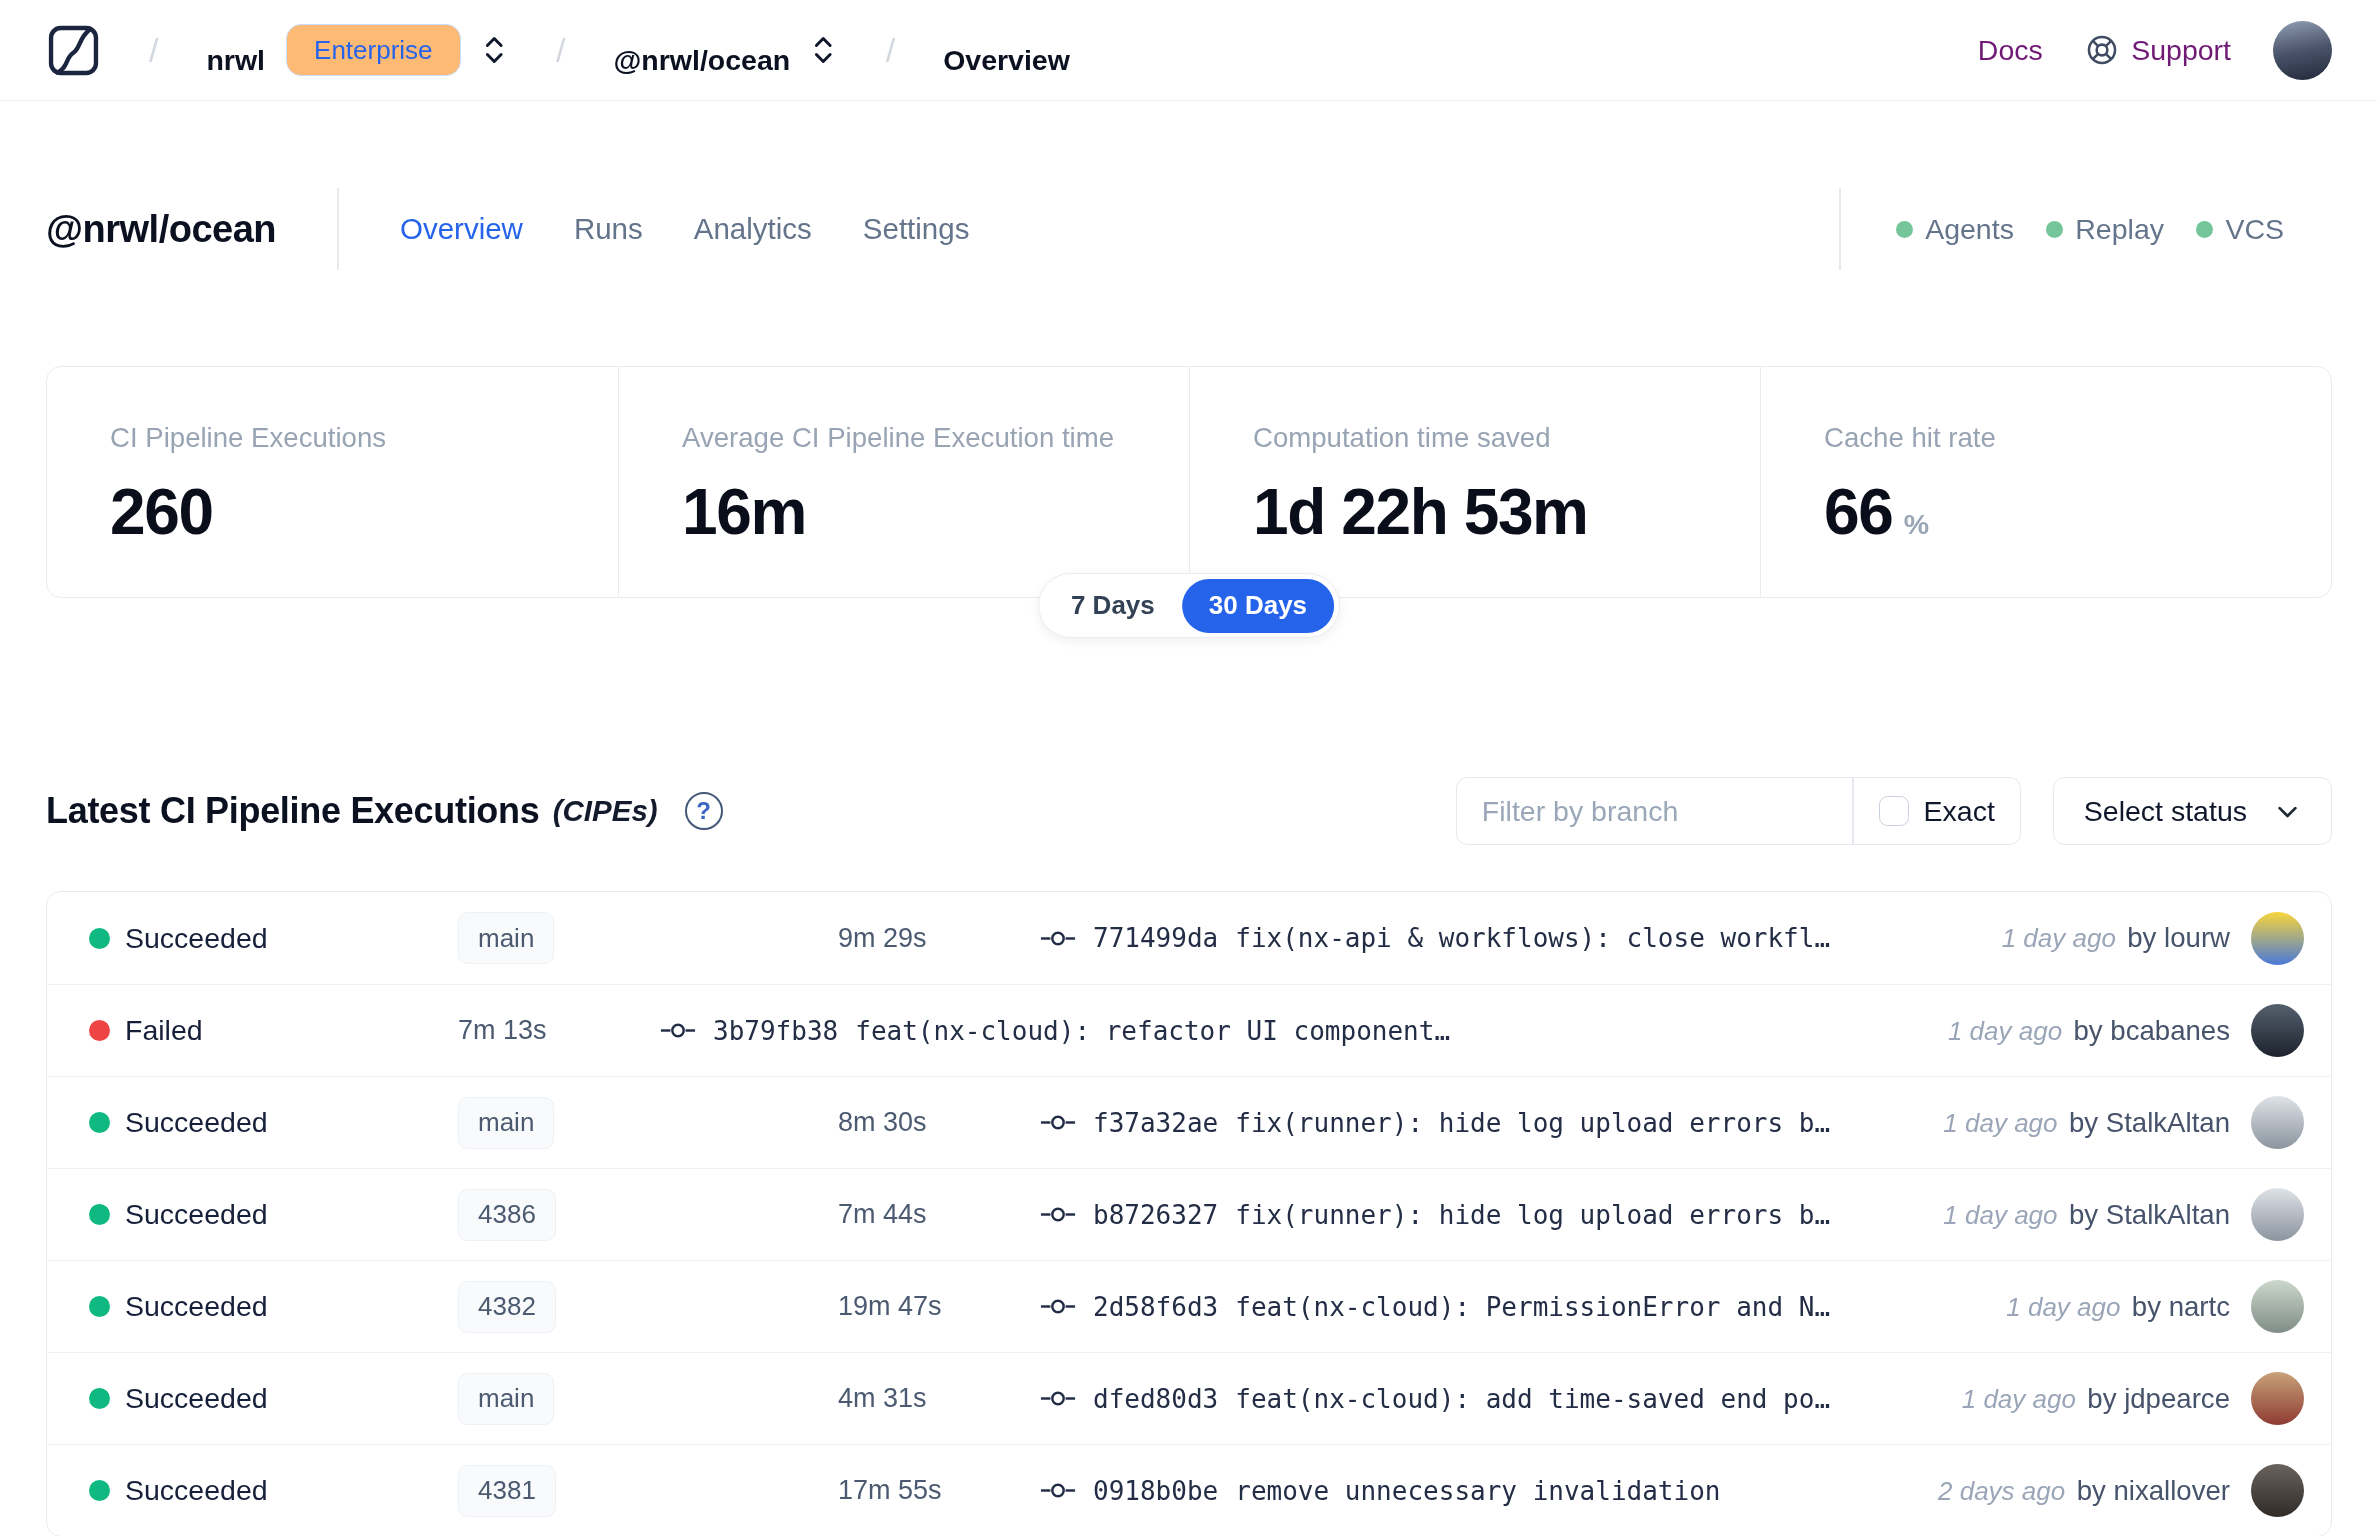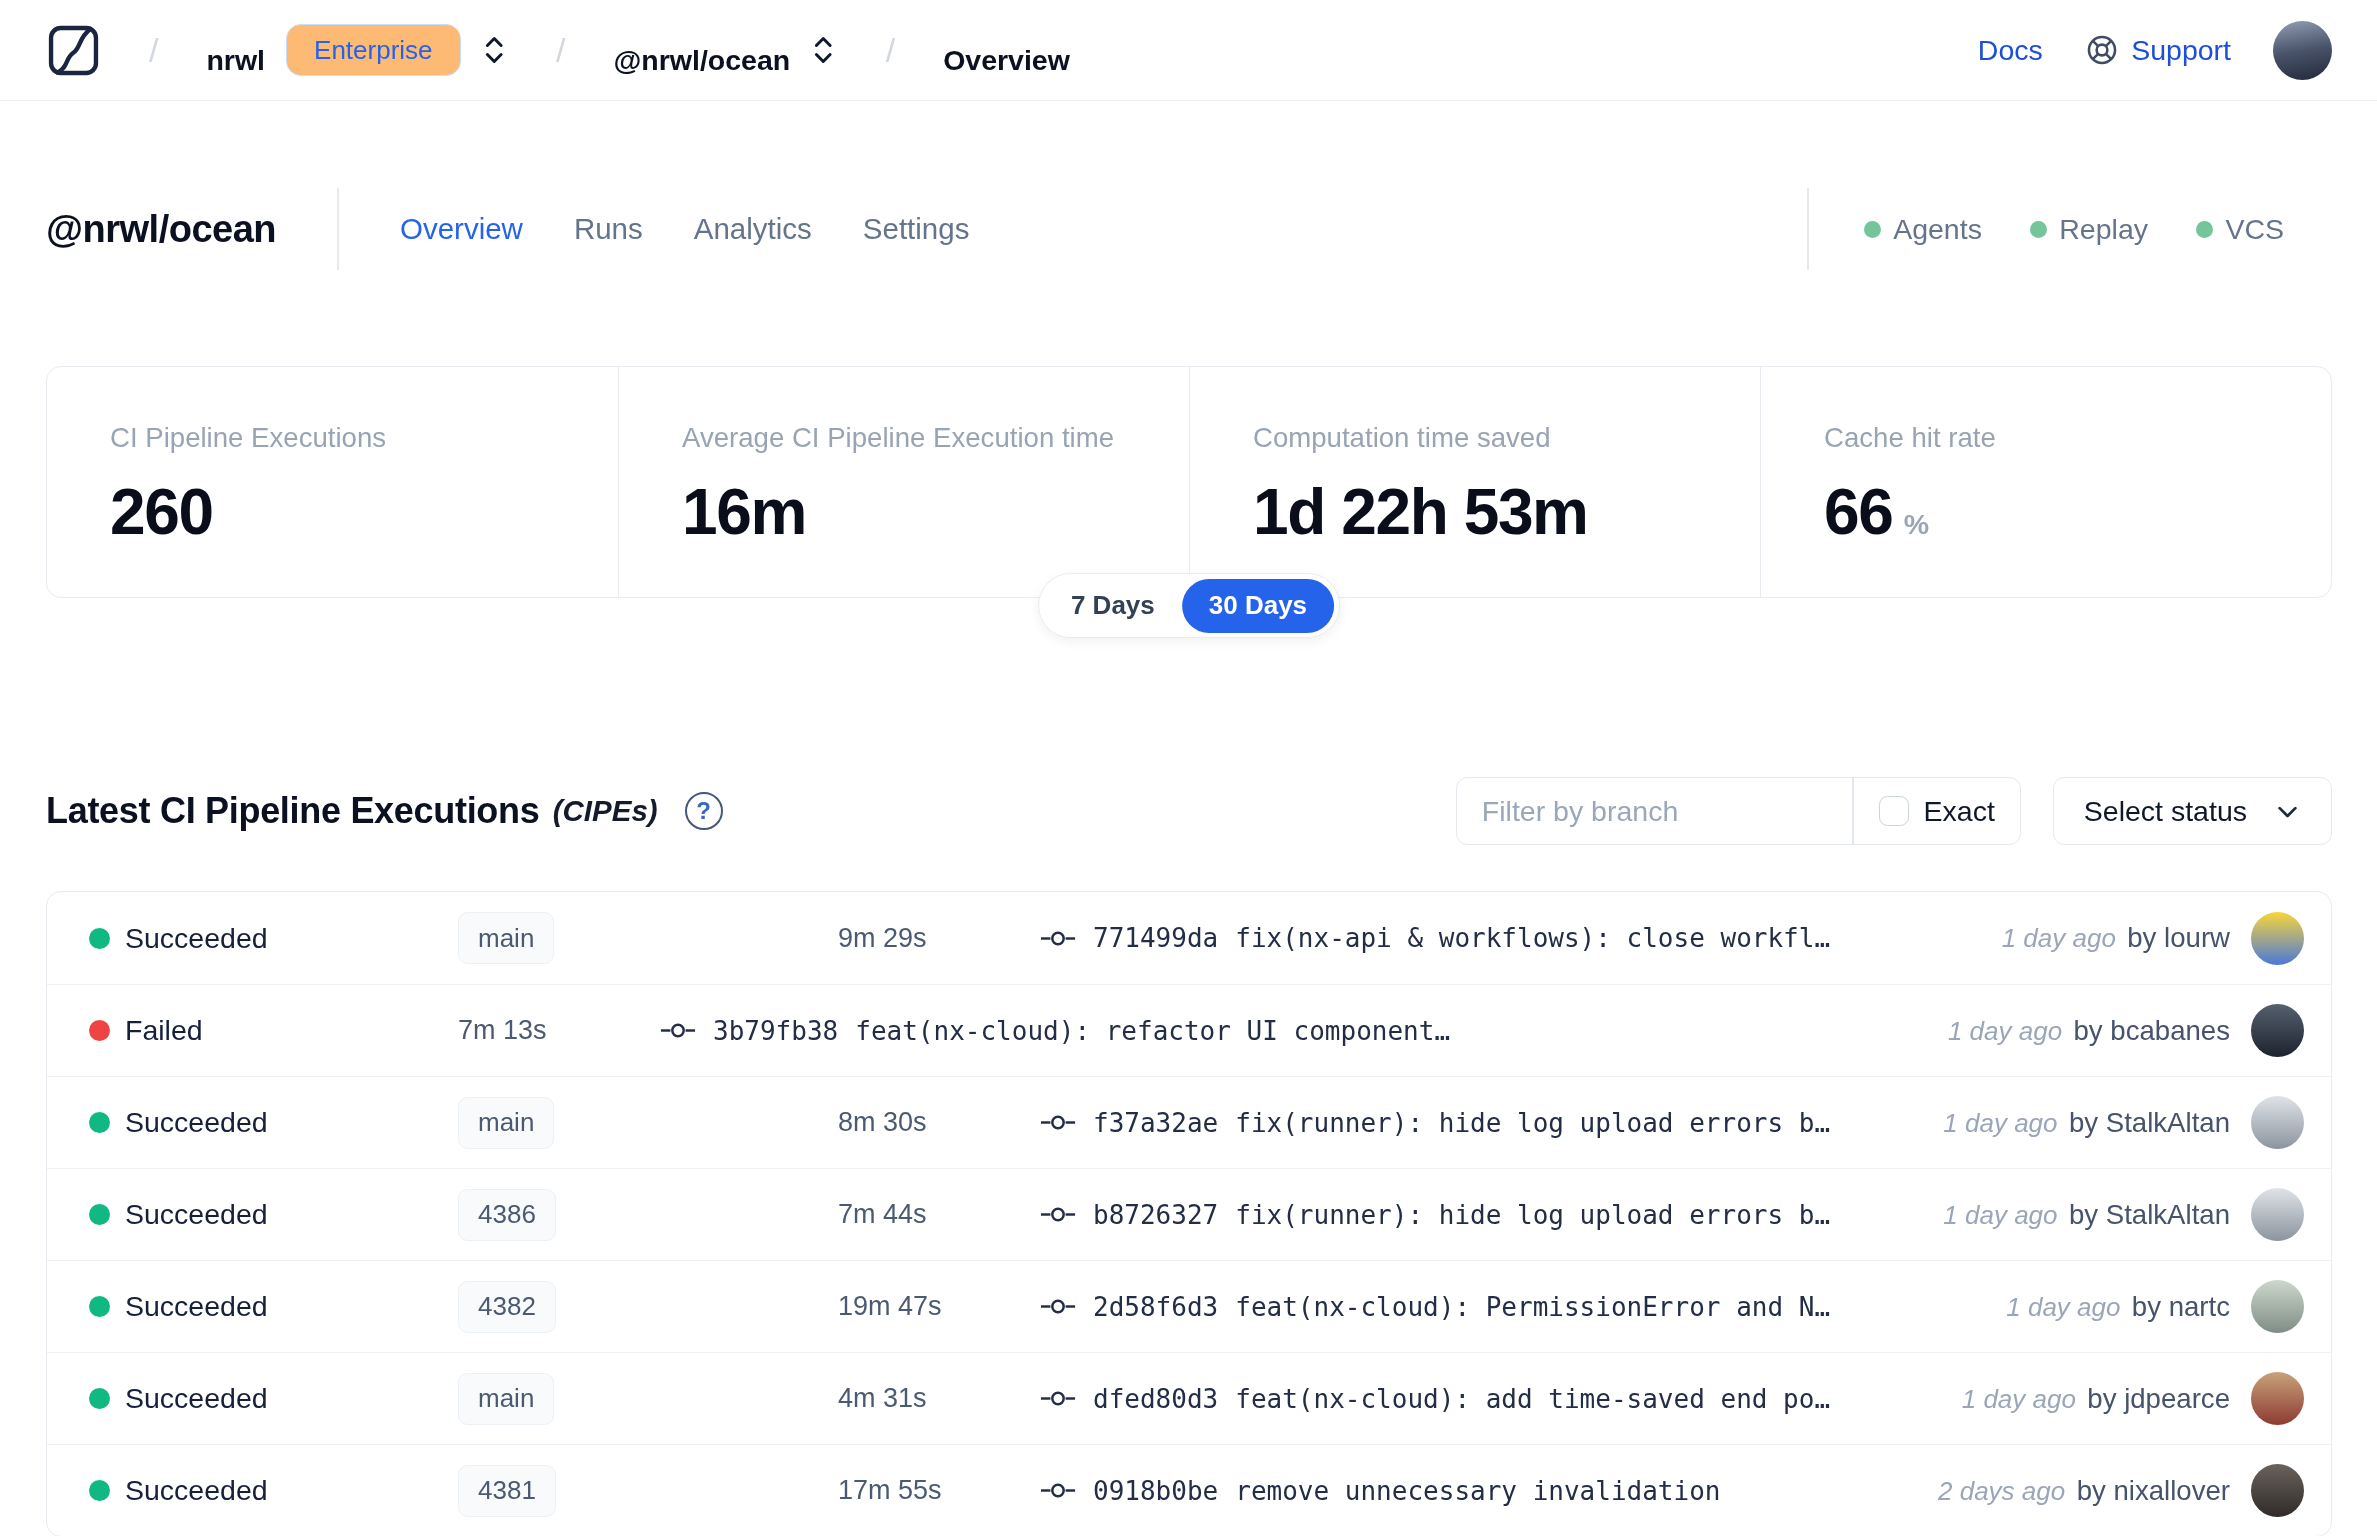--- a/index.html
+++ b/index.html
@@ -9,36 +9,36 @@
   
   .navbar { height:101px; padding:0 46px; display:flex; align-items:center;
             border-bottom:1.9px solid #edf0f3; background:#fff; }
   .nav-left { display:flex; align-items:center; }
   .crumb-sep { color:#d3d8df; font-size:34px; font-weight:300; margin:0 48px; }
   .org-name, .ws-name, .page-name { font-size:28.5px; font-weight:600; color:#0b1120;margin-top:20px; }
   .badge { margin-left:21px; font-size:26px; color:#2563eb; background:#fdba74;
            border:1.9px solid #c9dcfb; border-radius:15px; padding:9.5px 27px; font-weight:500;text-align:right; }
   .chev-btn { margin-left:19px; background:none; border:0; display:flex; align-items:center; cursor:pointer; }
   .nav-right { margin-left:auto; display:flex; align-items:center; gap:42px; }
-  .nav-link { font-size:28.5px; color:#1d4ed8; font-weight:500; text-decoration:none; cursor:pointer; }
+  .nav-link { font-size:28.5px; color:#701a75; font-weight:500; text-decoration:none; cursor:pointer; }
   .support { display:flex; align-items:center; gap:12.4px; }
   .nav-avatar { width:59px; height:59px; border-radius:50%;
                 background:linear-gradient(170deg,#93a0b4 0%,#49536a 50%,#23293a 100%); cursor:pointer; }
 
   
   .ws-header { margin:86px 46px 0; display:flex; align-items:center; height:84px; }
   .ws-title { font-size:38px; font-weight:700; color:#0b1120; letter-spacing:-0.5px; }
   .vdiv { width:1.9px; height:82px; background:#e6e9ee; margin:0 61px; flex:none; }
   .tabs { display:flex; gap:51px; }
   .tab { font-size:29.5px; font-weight:500; color:#64748b; background:none; border:0; cursor:pointer;
          font-family:inherit; }
   .tab.active { color:#2563eb; }
   .hdr-right { margin-left:auto; display:flex; align-items:center; }
   .vdiv2 { width:1.9px; height:82px; background:#e6e9ee; margin-right:55px; }
-  .indicators { display:flex; gap:48px; margin-right:48px; }
+  .indicators { display:flex; gap:32px; margin-right:48px; }
   .indicator { display:flex; align-items:center; gap:12.4px; font-size:28.5px; color:#64748b; }
   .ind-dot { width:17px; height:17px; border-radius:50%; flex:none; }
 
   
   .stats-wrap { position:relative; margin:95px 46px 0; }
   .stats { display:grid; grid-template-columns:1fr 1fr 1fr 1fr; border:1.9px solid #e8ebef;
            border-radius:15px; background:#fff; height:232px; }
   .stat { padding:55px 63px 0; }
   .stat + .stat { border-left:1.9px solid #e8ebef; }
   .stat-label { font-size:27.6px; color:#98a4b3; font-weight:500; }

